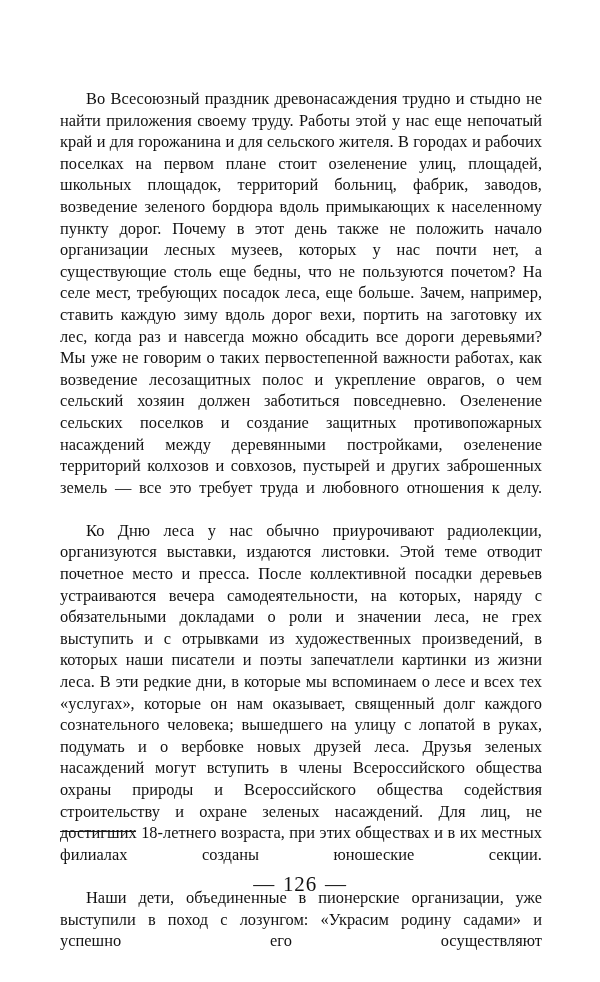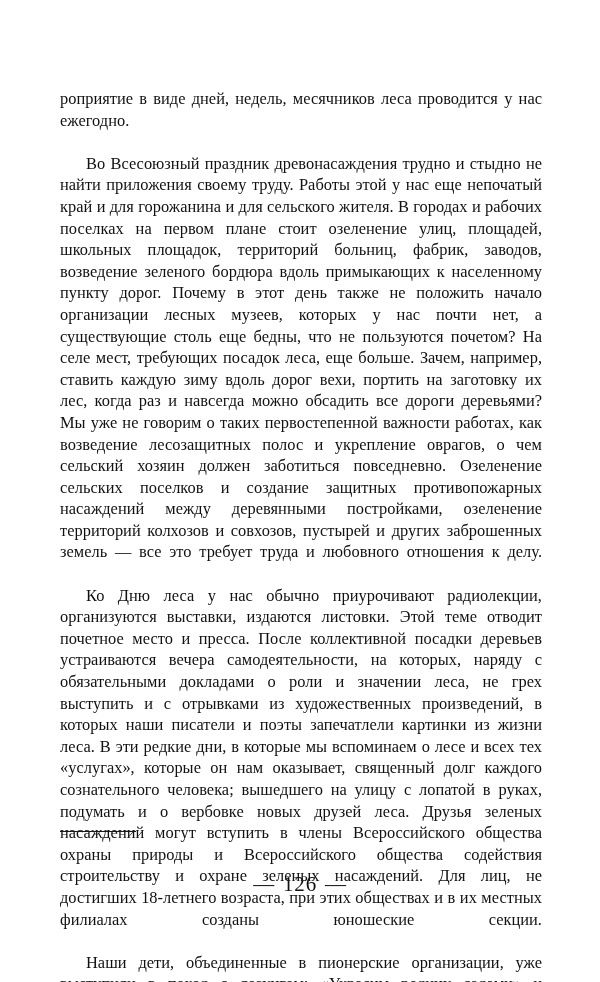--- a/index.html
+++ b/index.html
@@ -101,21 +101,20 @@
     word-spacing: 2px;
   }
 </style>
 </head>
 <body>
 
 <div class="page">
 
   <div class="textblock">
 
-    <p class="para first">роприятие в виде дней, недель, месячников леса проводится у нас ежегодно.</p>
 
     <p class="para">Во Всесоюзный праздник древонасаждения трудно и стыдно не найти приложения своему труду. Работы этой у нас еще непочатый край и для горожанина и для сельского жителя. В городах и рабочих поселках на первом плане стоит озеленение улиц, площадей, школьных площадок, территорий больниц, фабрик, заводов, возведение зеленого бордюра вдоль примыкающих к населенному пункту дорог. Почему в этот день также не положить начало организации лесных музеев, которых у нас почти нет, а существующие столь еще бедны, что не пользуются почетом? На селе мест, требующих посадок леса, еще больше. Зачем, например, ставить каждую зиму вдоль дорог вехи, портить на заготовку их лес, когда раз и навсегда можно обсадить все дороги деревьями? Мы уже не говорим о таких первостепенной важности работах, как возведение лесозащитных полос и укрепление оврагов, о чем сельский хозяин должен заботиться повседневно. Озеленение сельских поселков и создание защитных противопожарных насаждений между деревянными постройками, озеленение территорий колхозов и совхозов, пустырей и других заброшенных земель — все это требует труда и любовного отношения к делу.</p>
 
     <p class="para">Ко Дню леса у нас обычно приурочивают радиолекции, организуются выставки, издаются листовки. Этой теме отводит почетное место и пресса. После коллективной посадки деревьев устраиваются вечера самодеятельности, на которых, наряду с обязательными докладами о роли и значении леса, не грех выступить и с отрывками из художественных произведений, в которых наши писатели и поэты запечатлели картинки из жизни леса. В эти редкие дни, в которые мы вспоминаем о лесе и всех тех «услугах», которые он нам оказывает, священный долг каждого сознательного человека; вышедшего на улицу с лопатой в руках, подумать и о вербовке новых друзей леса. Друзья зеленых насаждений могут вступить в члены Всероссийского общества охраны природы и Всероссийского общества содействия строительству и охране зеленых насаждений. Для лиц, не достигших 18-летнего возраста, при этих обществах и в их местных филиалах созданы юношеские секции.</p>
 
     <p class="para"><span>Наши дети, объединенные в пионерские организации, уже выступили в поход с лозунгом: «Украсим родину садами» и успешно его осуществляют</span></p>
 
   </div>
 
   <div class="footnote-rule"></div>

